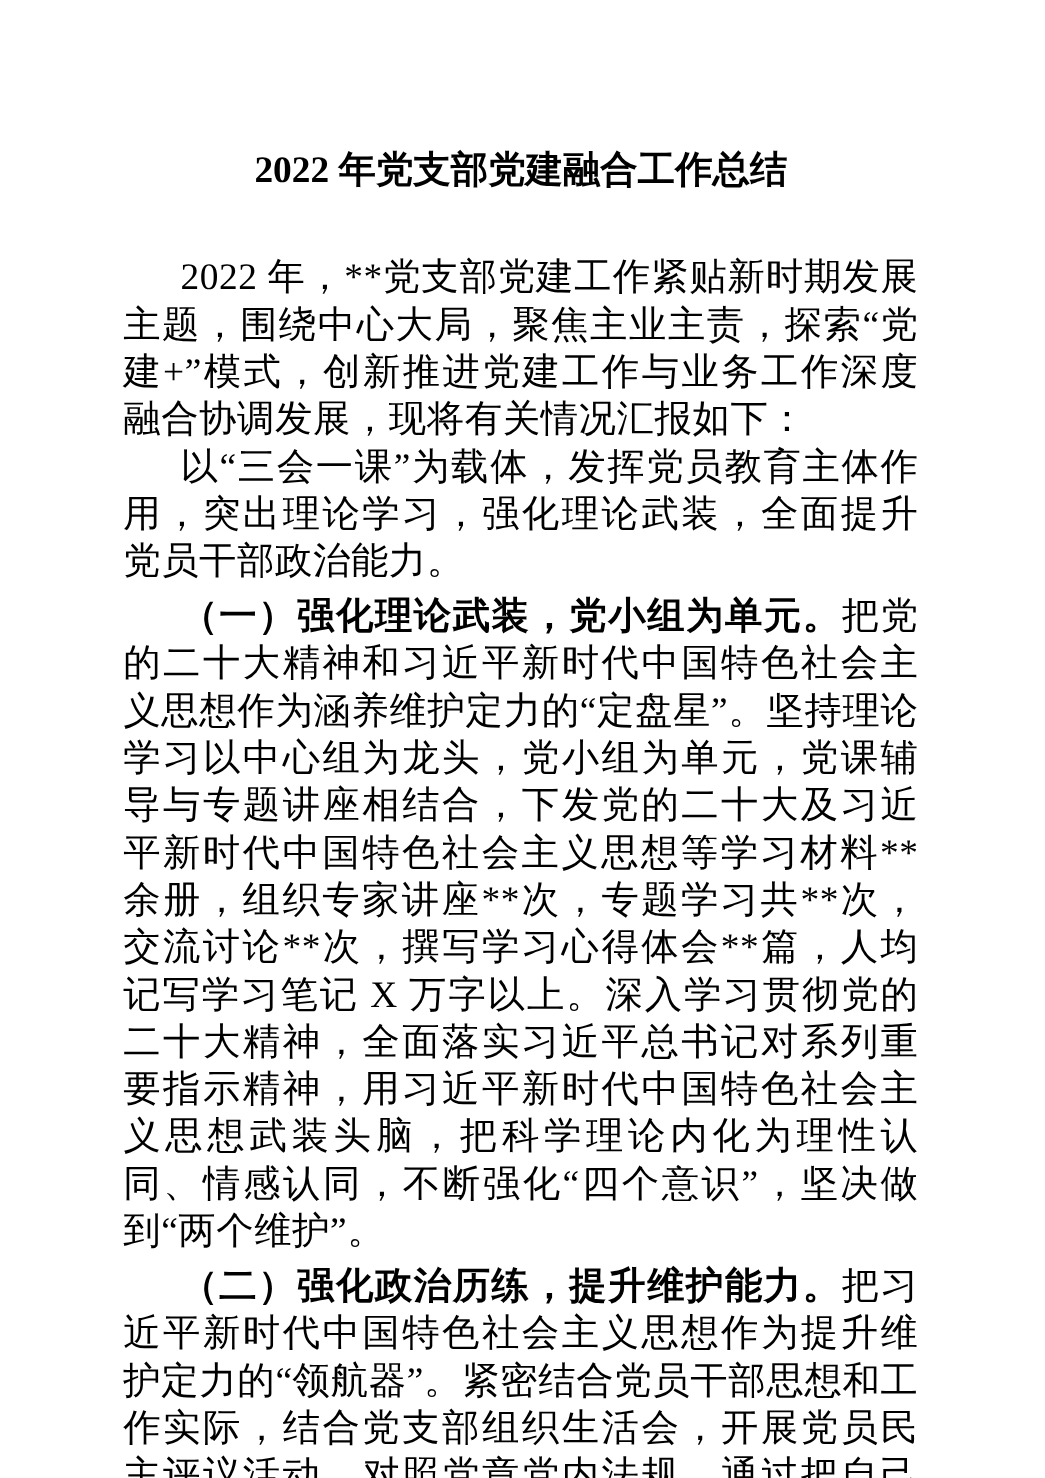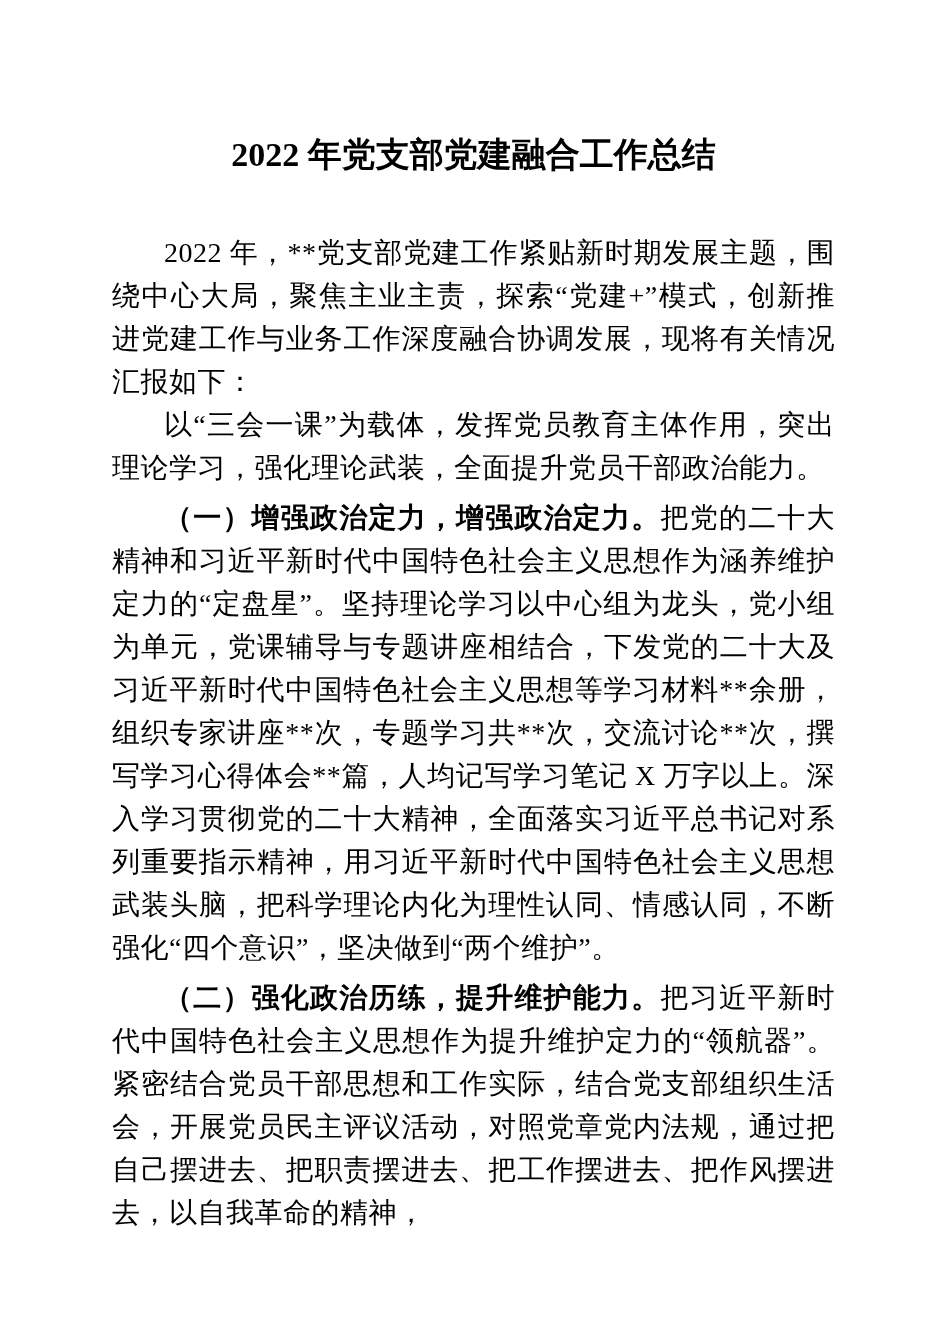--- a/index.html
+++ b/index.html
@@ -19,21 +19,21 @@
     font-family: "Liberation Serif", "DejaVu Serif", serif;
     font-weight: 700;
     font-size: 34px;
     line-height: 46px;
     text-align: center;
     margin-bottom: 53px;
     white-space: nowrap;
   }
   .body-para {
     font-family: "Liberation Serif", "DejaVu Serif", serif;
-    font-size: 28px;
+    font-size: 34px;
     line-height: 43px;
     text-align: justify;
     text-indent: 52px;
     letter-spacing: 0.5px;
   }
   .section-heading {
     font-family: "Liberation Sans", "DejaVu Sans", sans-serif;
     font-weight: 700;
     font-size: 27px;
     line-height: 43px;
@@ -49,18 +49,18 @@
 <div class="page">
   <div class="inner">
 
     <h1 class="doc-title">2022 年党支部党建融合工作总结</h1>
 
     <p class="body-para">2022 年，**党支部党建工作紧贴新时期发展主题，围绕中心大局，聚焦主业主责，探索“党建+”模式，创新推进党建工作与业务工作深度融合协调发展，现将有关情况汇报如下：</p>
 
 
     <p class="body-para">以“三会一课”为载体，发挥党员教育主体作用，突出理论学习，强化理论武装，全面提升党员干部政治能力。</p>
 
-    <p class="body-para lead-para"><strong class="lead">（一）增强政治定力，增强政治定力。</strong><span>把党的二十大精神和习近平新时代中国特色社会主义思想作为涵养维护定力的“定盘星”。坚持理论学习以中心组为龙头，党小组为单元，党课辅导与专题讲座相结合，下发党的二十大及习近平新时代中国特色社会主义思想等学习材料**余册，组织专家讲座**次，专题学习共**次，交流讨论**次，撰写学习心得体会**篇，人均记写学习笔记 X 万字以上。深入学习贯彻党的二十大精神，全面落实习近平总书记对系列重要指示精神，用习近平新时代中国特色社会主义思想武装头脑，把科学理论内化为理性认同、情感认同，不断强化“四个意识”，坚决做到“两个维护”。</span></p>
+    <p class="body-para lead-para"><strong class="lead">（一）强化理论武装，党小组为单元。</strong><span>把党的二十大精神和习近平新时代中国特色社会主义思想作为涵养维护定力的“定盘星”。坚持理论学习以中心组为龙头，党小组为单元，党课辅导与专题讲座相结合，下发党的二十大及习近平新时代中国特色社会主义思想等学习材料**余册，组织专家讲座**次，专题学习共**次，交流讨论**次，撰写学习心得体会**篇，人均记写学习笔记 X 万字以上。深入学习贯彻党的二十大精神，全面落实习近平总书记对系列重要指示精神，用习近平新时代中国特色社会主义思想武装头脑，把科学理论内化为理性认同、情感认同，不断强化“四个意识”，坚决做到“两个维护”。</span></p>
 
     <p class="body-para lead-para"><strong class="lead">（二）强化政治历练，提升维护能力。</strong><span>把习近平新时代中国特色社会主义思想作为提升维护定力的“领航器”。紧密结合党员干部思想和工作实际，结合党支部组织生活会，开展党员民主评议活动，对照党章党内法规，通过把自己摆进去、把职责摆进去、把工作摆进去、把作风摆进去，以自我革命的精神，</span></p>
 
   </div>
 </div>
 
 </body></html>

